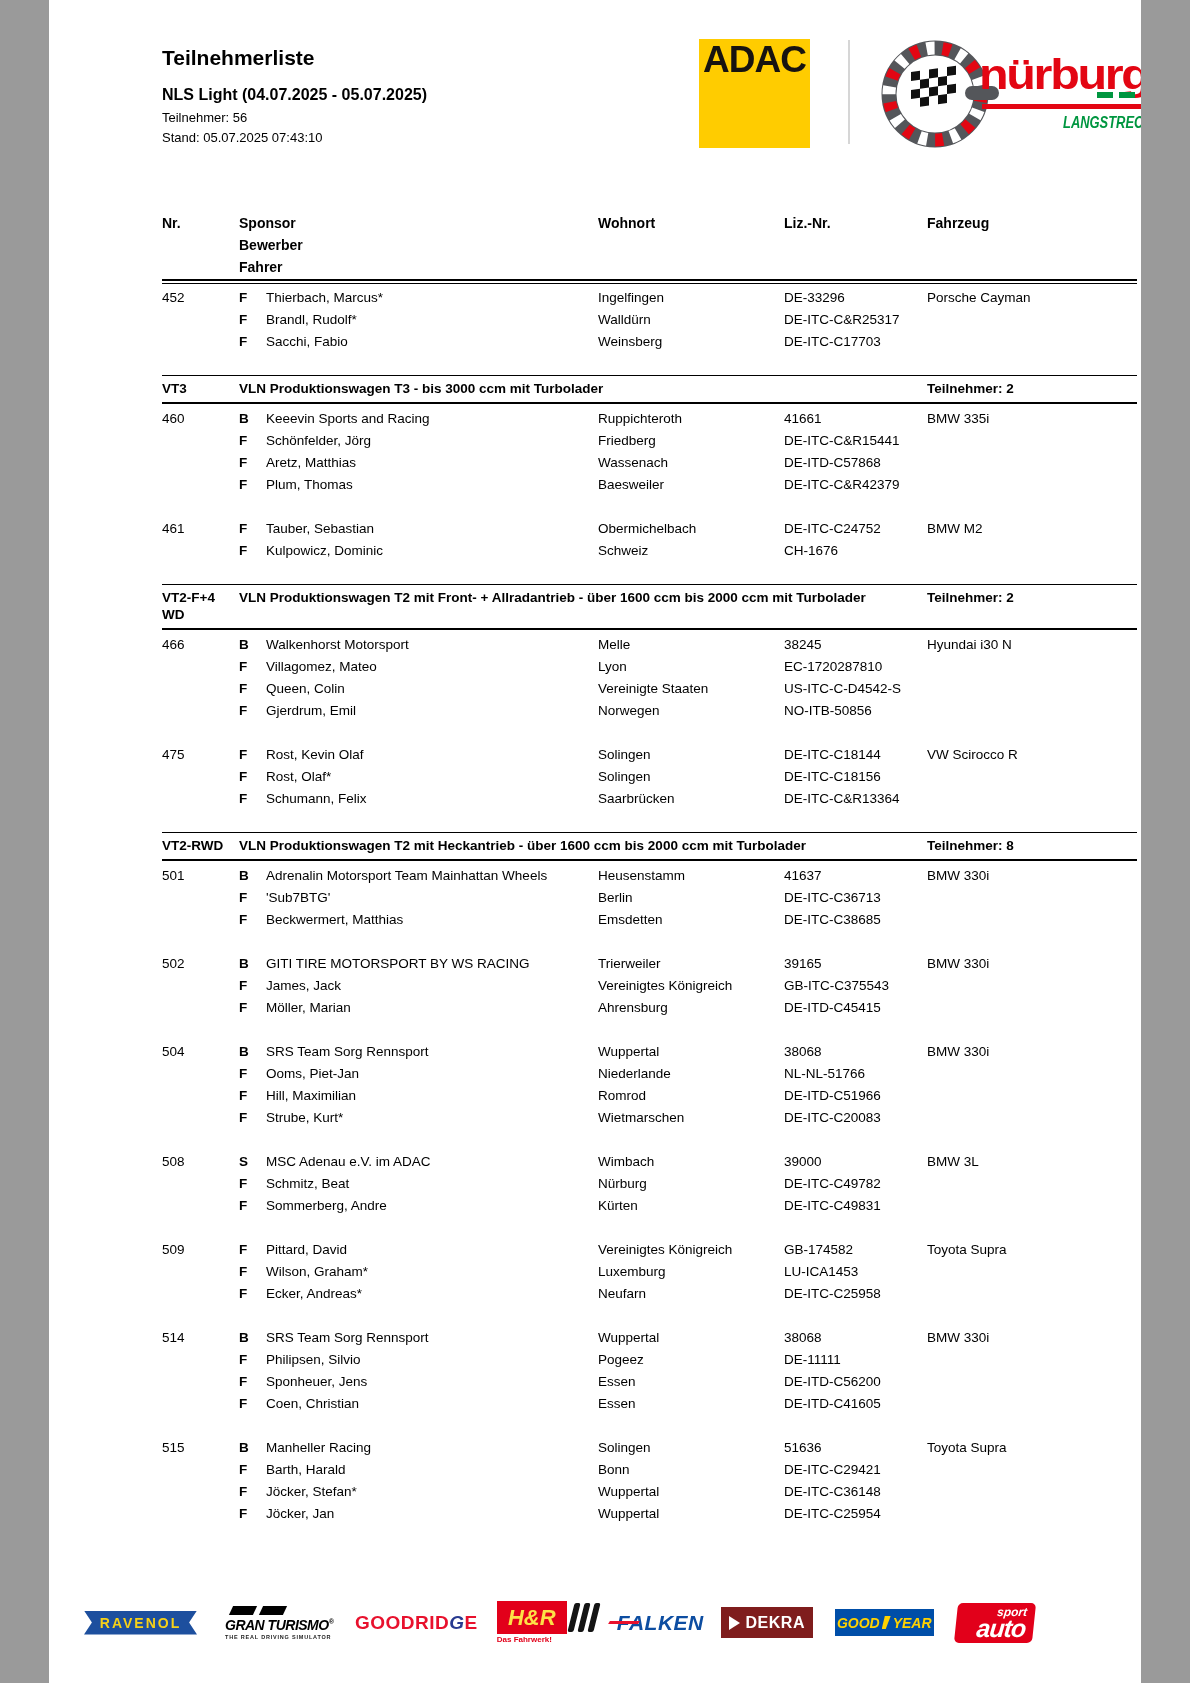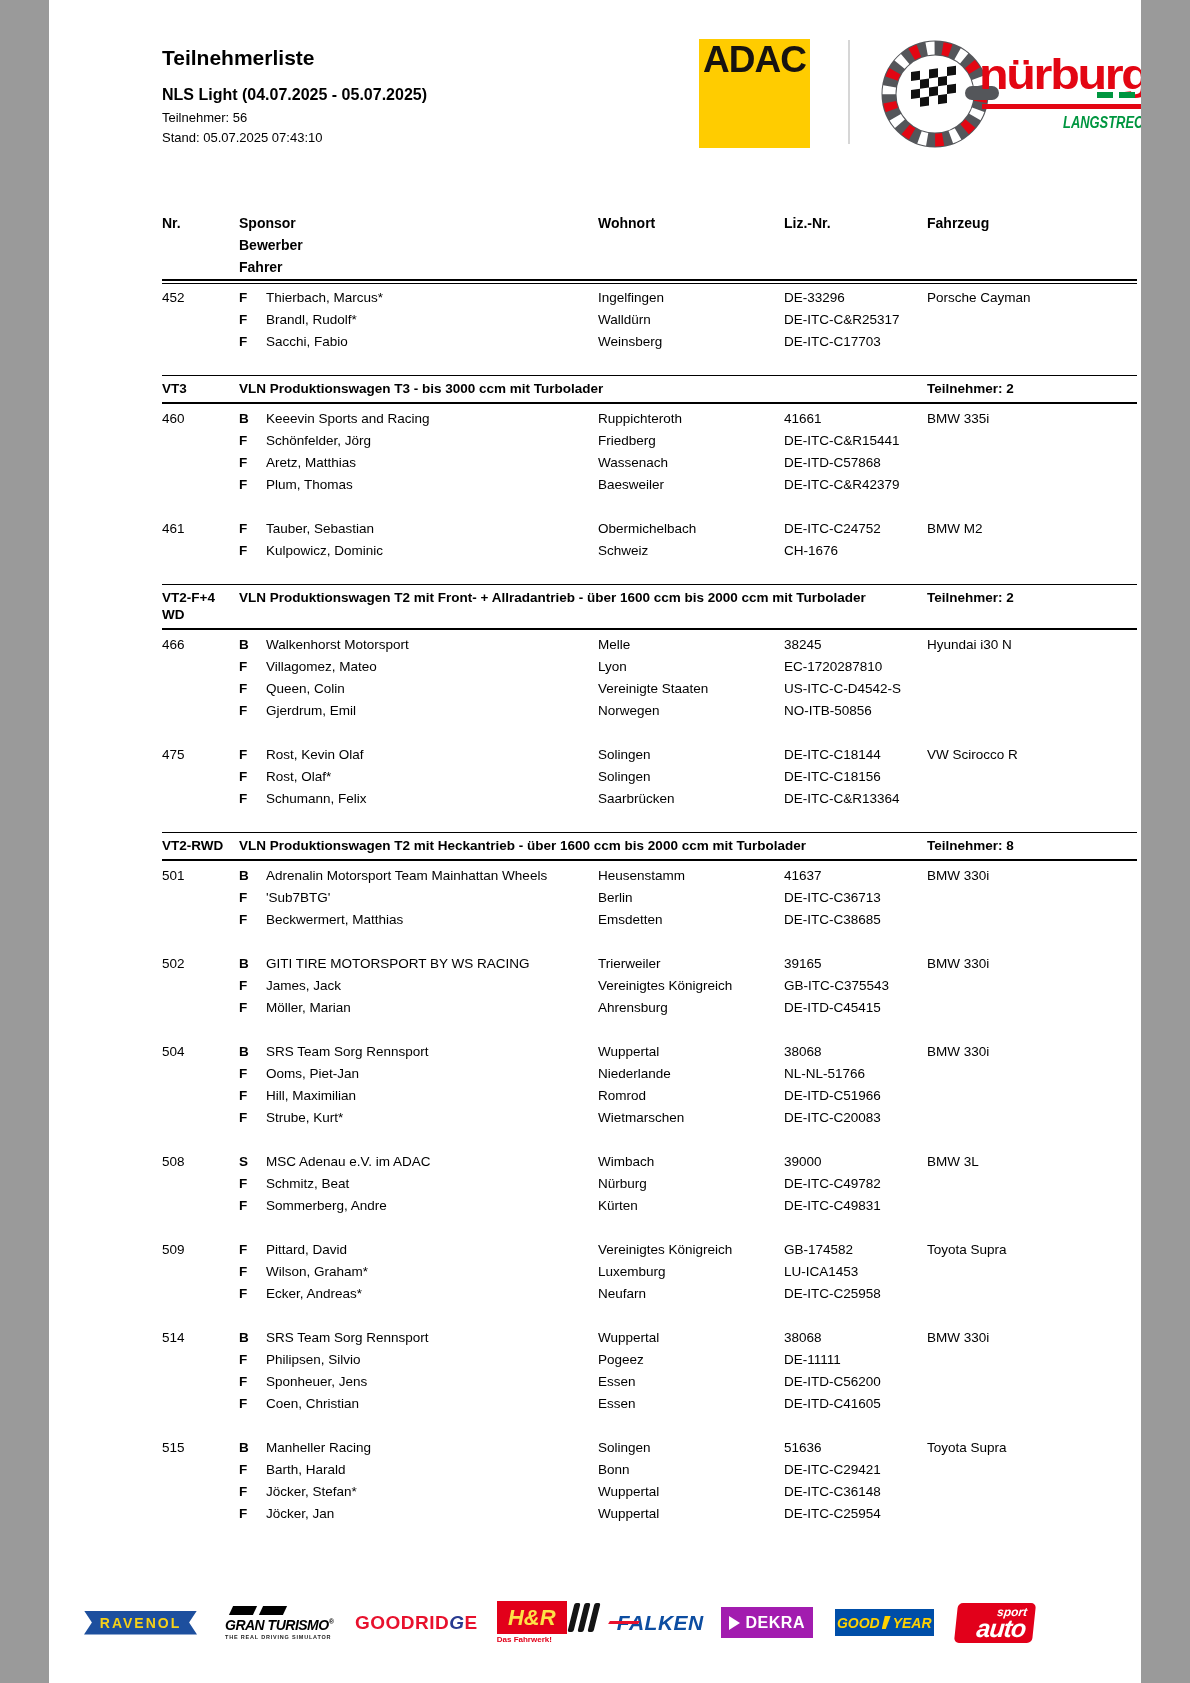--- a/index.html
+++ b/index.html
@@ -51,21 +51,21 @@
   .hr{margin-right:20px;display:flex;flex-direction:column;align-items:flex-start;}
   .hr-top{display:flex;align-items:center;gap:4px;}
   .hr-box{width:70px;height:33px;background:#e2001a;color:#fde047;font-weight:bold;font-size:22px;
           display:flex;align-items:center;justify-content:center;font-style:italic;}
   .hr-stripes{display:flex;gap:4px;}
   .hr-stripe{width:6px;height:29px;background:#141414;transform:skewX(-14deg);border-radius:2px;}
   .hr-sub{font-size:8px;font-weight:bold;color:#e2001a;margin-top:1px;}
   .falken{position:relative;margin-right:17px;color:#0d4da1;font-weight:bold;font-style:italic;
           font-size:21px;letter-spacing:0.5px;white-space:nowrap;}
   .falken-dash{position:absolute;left:-8px;top:10px;width:30px;height:3px;background:#e8112d;transform:skewX(-30deg);}
-  .dekra{width:92px;height:31px;background:#a21caf;color:#fff;display:flex;align-items:center;justify-content:center;gap:6px;margin-right:22px;}
+  .dekra{width:92px;height:31px;background:#7f1d1d;color:#fff;display:flex;align-items:center;justify-content:center;gap:6px;margin-right:22px;}
   .dekra-tri{width:0;height:0;border-top:7px solid transparent;border-bottom:7px solid transparent;border-left:11px solid #fff;}
   .dekra span{font-weight:bold;font-size:16px;letter-spacing:0.5px;}
   .goodyear{width:99px;height:27px;background:#004ea8;color:#ffd200;display:flex;align-items:center;justify-content:center;
             font-weight:bold;font-style:italic;font-size:14px;margin-right:22px;white-space:nowrap;}
   .gy-wing{display:inline-block;width:9px;height:13px;background:#ffd200;clip-path:polygon(0 100%,35% 0,100% 0,45% 100%);margin:0 2px;}
   .sportauto{width:78px;height:40px;background:#e2001a;border-radius:5px;transform:skewX(-6deg);
              display:flex;flex-direction:column;align-items:flex-end;justify-content:center;padding-right:8px;box-sizing:border-box;}
   .sa-top{color:#fff;font-weight:bold;font-style:italic;font-size:12px;line-height:10px;}
   .sa-bottom{color:#fff;font-weight:bold;font-style:italic;font-size:25px;line-height:23px;letter-spacing:-1px;}
 </style>

